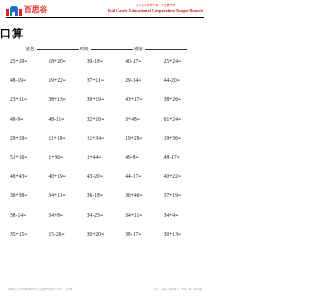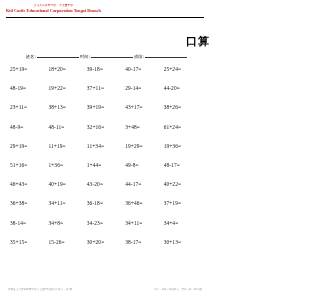--- a/index.html
+++ b/index.html
@@ -105,22 +105,22 @@
     position: absolute;
     left: 6px;
     right: 6px;
     top: 17px;
     height: 1px;
     background: #000000;
   }
 
   
   .title {
-    margin-top: 12px;
-    text-align: right;
+    margin-top: 4px;
+    text-align: left;
     font-family: "DejaVu Sans", sans-serif;
     font-size: 11px;
     font-weight: bold;
     color: #000000;
     letter-spacing: 1px;
     line-height: 14px;
   }
 
   
   .meta {
@@ -187,20 +187,29 @@
     white-space: nowrap;
     line-height: 4px;
   }
   .footer-left { text-align: left; }
   .footer-right { text-align: right; }
 </style>
 </head>
 <body>
 
 <div class="header">
+  <div class="logo-block">
+    <span class="logo-mark">
+      <span class="castle-left"></span>
+      <span class="castle-mid"></span>
+      <span class="castle-door"></span>
+      <span class="castle-right"></span>
+    </span>
+    <span class="logo-cn">百思谷</span>
+  </div>
   <div class="header-right">
     <div class="header-cn">少儿英语教育学校 · 大连童年校</div>
     <div class="header-en">Kid Castle Educational Corporation Tongxi Branch</div>
   </div>
 </div>
 <div class="header-rule"></div>
 
 <div class="title">口算</div>
 
 <div class="meta">

